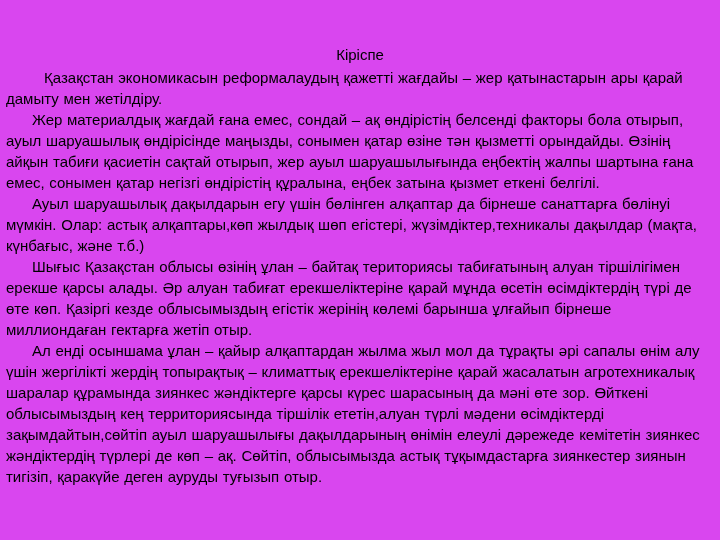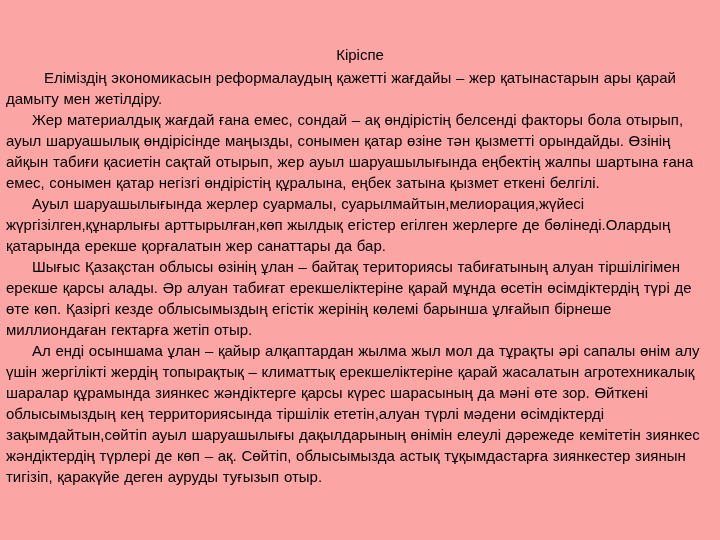--- a/index.html
+++ b/index.html
@@ -35,22 +35,22 @@
     text-align: left;
     word-spacing: 0.5px;
   }
   .para.first {
     text-indent: 38px;
   }
 </style>
 </head>
 <body>
 
-<div class="slide" style="background: #fca5a5; color: rgb(0, 0, 0);">
+<div class="slide" style="background: #d946ef; color: rgb(0, 0, 0);">
   <h1 class="slide-title">Кіріспе</h1>
   <div id="paragraphs">
-      <p class="para first">Еліміздің экономикасын реформалаудың қажетті жағдайы – жер қатынастарын ары қарай дамыту мен жетілдіру.</p>
+      <p class="para first">Қазақстан экономикасын реформалаудың қажетті жағдайы – жер қатынастарын ары қарай дамыту мен жетілдіру.</p>
       <p class="para">Жер материалдық жағдай ғана емес, сондай – ақ өндірістің белсенді факторы бола отырып, ауыл шаруашылық өндірісінде маңызды, сонымен қатар өзіне тән қызметті орындайды. Өзінің айқын табиғи қасиетін сақтай отырып, жер ауыл шаруашылығында еңбектің жалпы шартына ғана емес, сонымен қатар негізгі өндірістің құралына, еңбек затына қызмет еткені белгілі.</p>
-      <p class="para">Ауыл шаруашылығында жерлер суармалы, суарылмайтын,мелиорация,жүйесі жүргізілген,құнарлығы арттырылған,көп жылдық егістер егілген жерлерге де бөлінеді.Олардың қатарында ерекше қорғалатын жер санаттары да бар.</p>
+      <p class="para">Ауыл шаруашылық дақылдарын егу үшін бөлінген алқаптар да бірнеше санаттарға бөлінуі мүмкін. Олар: астық алқаптары,көп жылдық шөп егістері, жүзімдіктер,техникалы дақылдар (мақта, күнбағыс, және т.б.)</p>
       <p class="para">Шығыс Қазақстан облысы өзінің ұлан – байтақ териториясы табиғатының алуан тіршілігімен ерекше қарсы алады. Әр алуан табиғат ерекшеліктеріне қарай мұнда өсетін өсімдіктердің түрі де өте көп. Қазіргі кезде облысымыздың егістік жерінің көлемі барынша ұлғайып бірнеше миллиондаған гектарға жетіп отыр.</p>
       <p class="para">Ал енді осыншама ұлан – қайыр алқаптардан жылма жыл мол да тұрақты әрі сапалы өнім алу үшін жергілікті жердің топырақтық – климаттық ерекшеліктеріне қарай жасалатын агротехникалық шаралар құрамында зиянкес жәндіктерге қарсы күрес шарасының да мәні өте зор. Өйткені облысымыздың кең территориясында тіршілік ететін,алуан түрлі мәдени өсімдіктерді зақымдайтын,сөйтіп ауыл шаруашылығы дақылдарының өнімін елеулі дәрежеде кемітетін зиянкес жәндіктердің түрлері де көп – ақ. Сөйтіп, облысымызда астық тұқымдастарға зиянкестер зиянын тигізіп, қаракүйе деген ауруды туғызып отыр.</p>
     </div>
 </div>
 
 </body></html>

